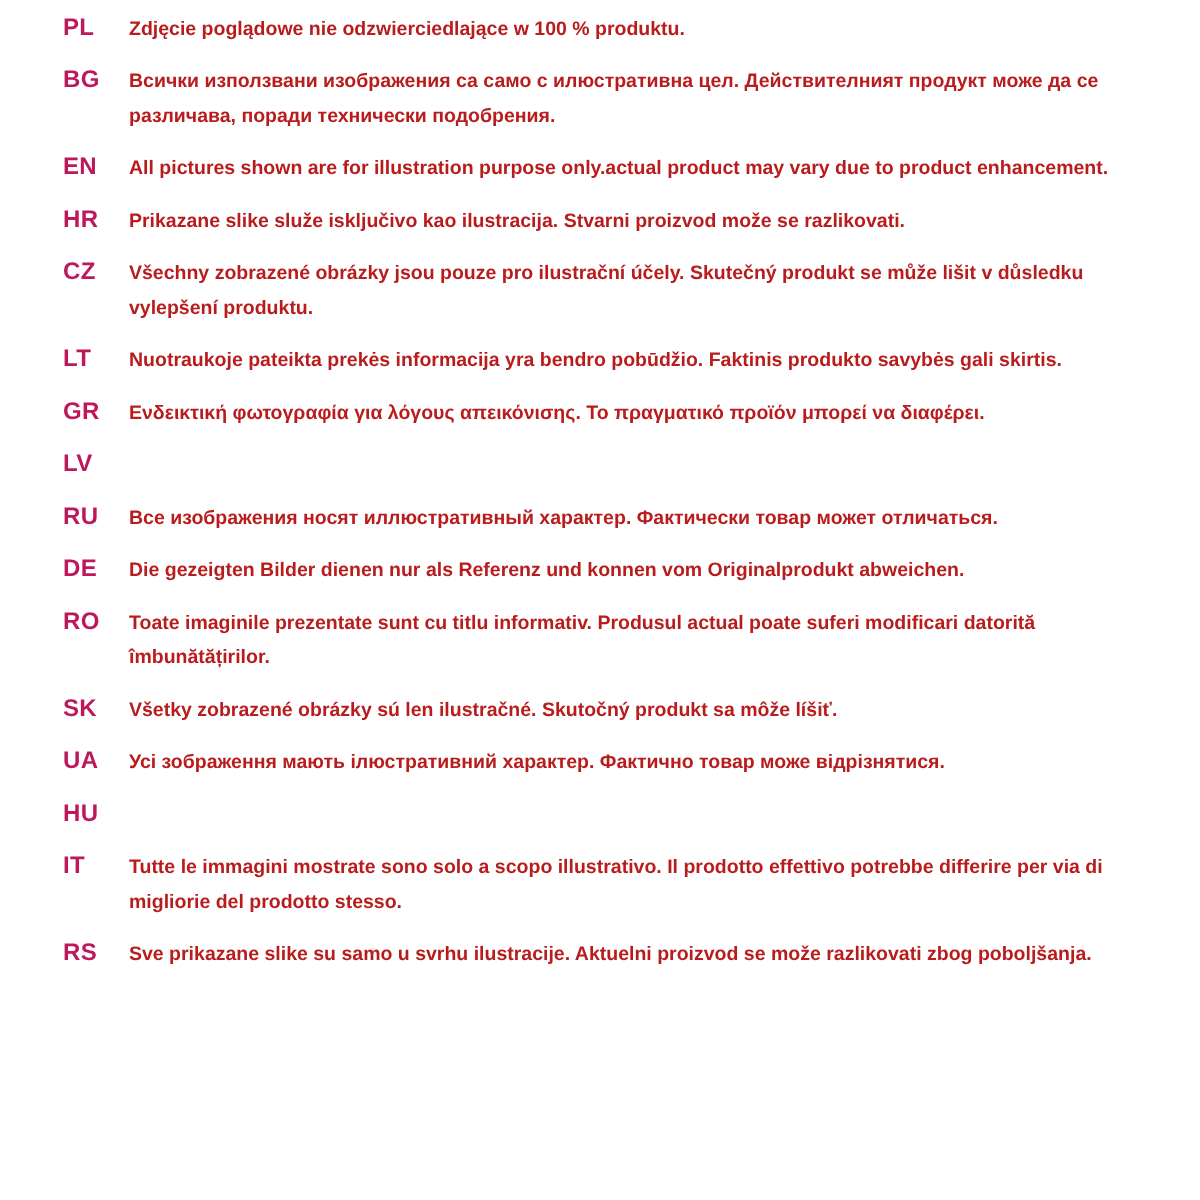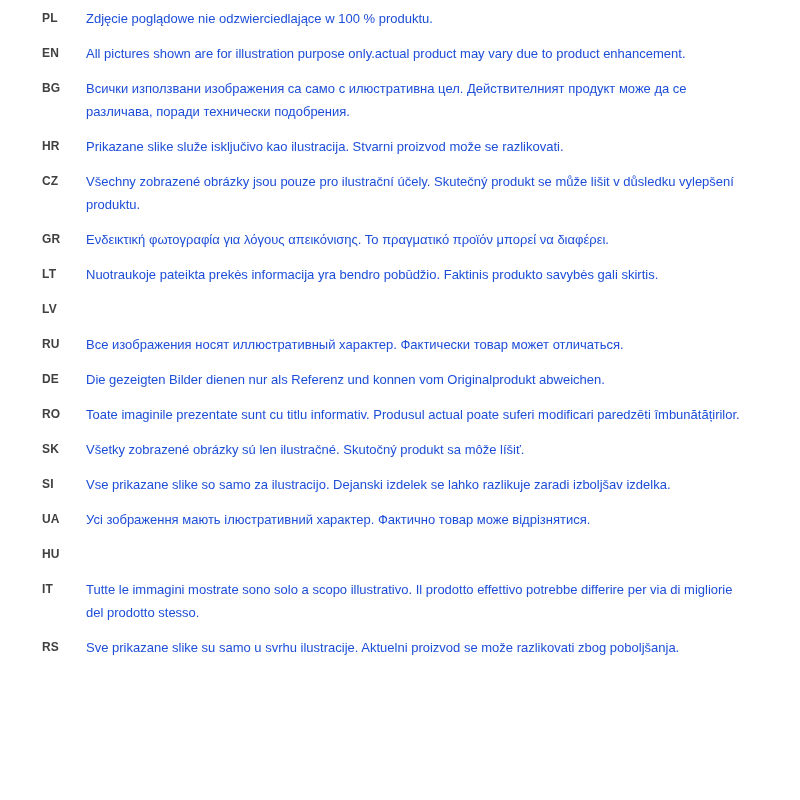--- a/index.html
+++ b/index.html
@@ -21,105 +21,101 @@
     background: #ffffff;
   }
   .row {
     display: flex;
     align-items: flex-start;
     margin-bottom: 12px;
   }
   .code {
     flex: 0 0 44px;
     width: 44px;
-    font-size: 12px;
+    font-size: 16px;
     font-weight: bold;
-    color: #404040;
+    color: #be185d;
     line-height: 23px;
     letter-spacing: 0.2px;
   }
   .text {
     width: 660px;
     max-width: 660px;
     font-size: 13px;
-    font-weight: normal;
-    color: #1d4ed8;
+    font-weight: bold;
+    color: #b91c1c;
     line-height: 23px;
   }
 </style>
 </head>
 <body>
 
 <div class="doc">
 
   <div class="row">
     <span class="code">PL</span>
     <span class="text">Zdjęcie poglądowe nie odzwierciedlające w 100 % produktu.</span>
   </div>
 
   <div class="row">
-    <span class="code">EN</span>
-    <span class="text">All pictures shown are for illustration purpose only.actual product may vary due to product enhancement.</span>
+    <span class="code">BG</span>
+    <span class="text">Всички използвани изображения са само с илюстративна цел. Действителният продукт може да се различава, поради технически подобрения.</span>
   </div>
 
   <div class="row">
-    <span class="code">BG</span>
-    <span class="text">Всички използвани изображения са само с илюстративна цел. Действителният продукт може да се различава, поради технически подобрения.</span>
+    <span class="code">EN</span>
+    <span class="text">All pictures shown are for illustration purpose only.actual product may vary due to product enhancement.</span>
   </div>
 
   <div class="row">
     <span class="code">HR</span>
     <span class="text">Prikazane slike služe isključivo kao ilustracija. Stvarni proizvod može se razlikovati.</span>
   </div>
 
   <div class="row">
     <span class="code">CZ</span>
     <span class="text">Všechny zobrazené obrázky jsou pouze pro ilustrační účely. Skutečný produkt se může lišit v důsledku vylepšení produktu.</span>
   </div>
 
 
   <div class="row">
-    <span class="code">GR</span>
-    <span class="text">Ενδεικτική φωτογραφία για λόγους απεικόνισης. Το πραγματικό προϊόν μπορεί να διαφέρει.</span>
+    <span class="code">LT</span>
+    <span class="text">Nuotraukoje pateikta prekės informacija yra bendro pobūdžio. Faktinis produkto savybės gali skirtis.</span>
   </div>
 
   <div class="row">
-    <span class="code">LT</span>
-    <span class="text">Nuotraukoje pateikta prekės informacija yra bendro pobūdžio. Faktinis produkto savybės gali skirtis.</span>
+    <span class="code">GR</span>
+    <span class="text">Ενδεικτική φωτογραφία για λόγους απεικόνισης. Το πραγματικό προϊόν μπορεί να διαφέρει.</span>
   </div>
 
   <div class="row">
     <span class="code">LV</span>
   </div>
 
 
   <div class="row">
     <span class="code">RU</span>
     <span class="text">Все изображения носят иллюстративный характер. Фактически товар может отличаться.</span>
   </div>
 
   <div class="row">
     <span class="code">DE</span>
     <span class="text">Die gezeigten Bilder dienen nur als Referenz und konnen vom Originalprodukt abweichen.</span>
   </div>
 
   <div class="row">
     <span class="code">RO</span>
-    <span class="text">Toate imaginile prezentate sunt cu titlu informativ. Produsul actual poate suferi modificari paredzēti îmbunătățirilor.</span>
+    <span class="text">Toate imaginile prezentate sunt cu titlu informativ. Produsul actual poate suferi modificari datorită îmbunătățirilor.</span>
   </div>
 
   <div class="row">
     <span class="code">SK</span>
     <span class="text">Všetky zobrazené obrázky sú len ilustračné. Skutočný produkt sa môže líšiť.</span>
   </div>
 
-  <div class="row">
-    <span class="code">SI</span>
-    <span class="text">Vse prikazane slike so samo za ilustracijo. Dejanski izdelek se lahko razlikuje zaradi izboljšav izdelka.</span>
-  </div>
 
   <div class="row">
     <span class="code">UA</span>
     <span class="text">Усі зображення мають ілюстративний характер. Фактично товар може відрізнятися.</span>
   </div>
 
   <div class="row">
     <span class="code">HU</span>
   </div>
 

